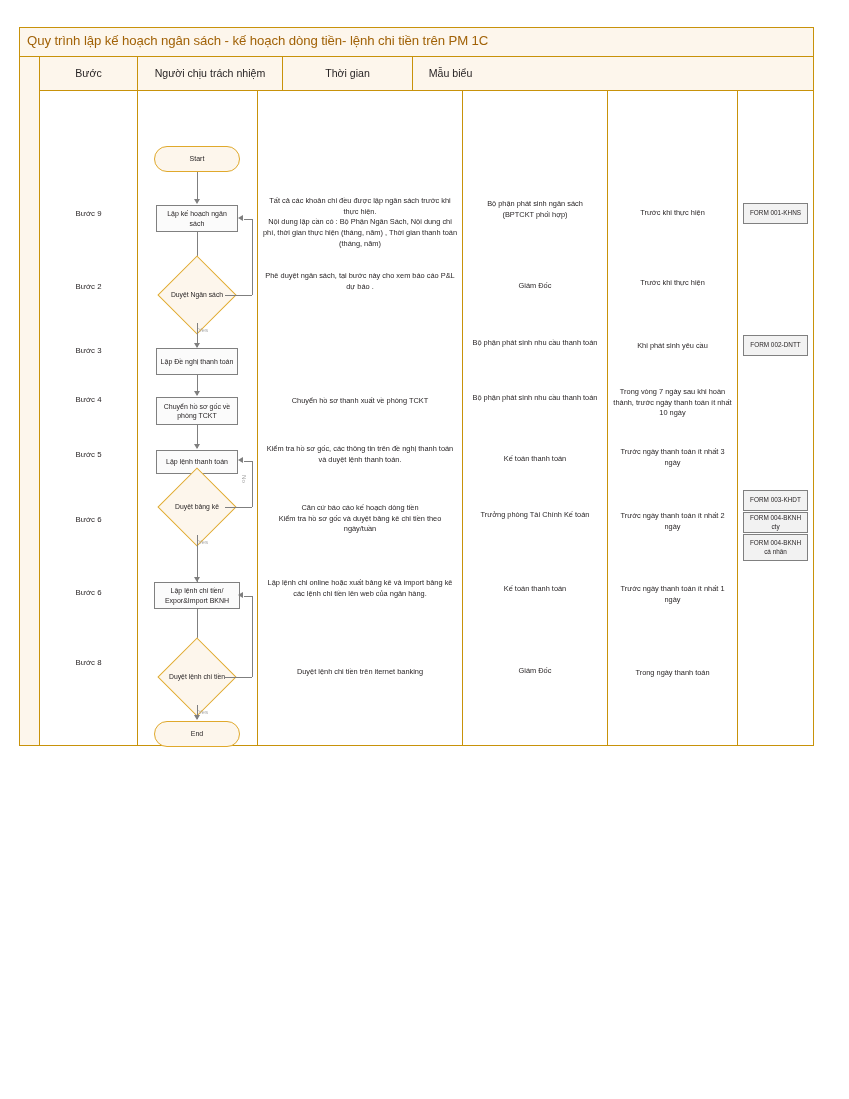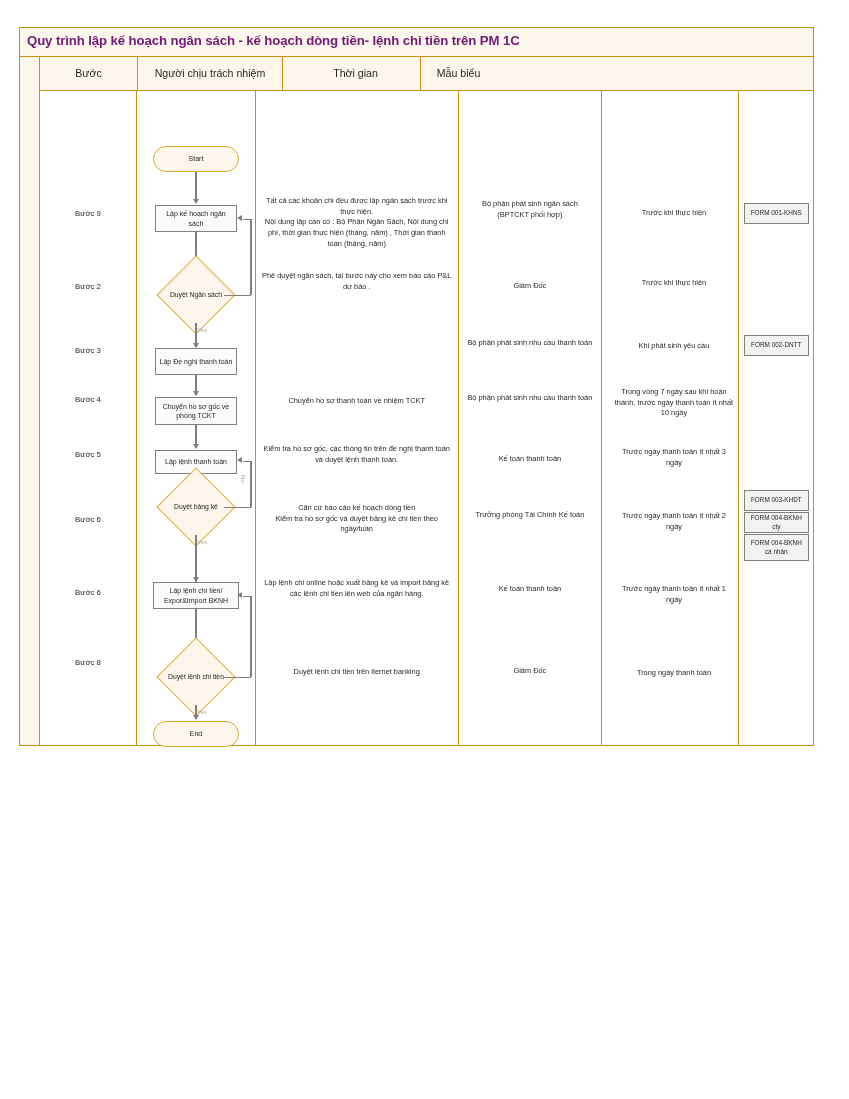--- a/index.html
+++ b/index.html
@@ -33,24 +33,23 @@
     left: 0; top: 0;
     width: 793px;
     height: 29px;
     background: #fdf6ec;
     border-bottom: 1.4px solid #c8920a;
   }
   #title-text {
     position: absolute;
     left: 7px; top: 5px;
     font-size: 13.2px;
-    color: #701a75;
+    color: #a16207;
     white-space: nowrap;
     letter-spacing: -0.1px;
-    font-weight: bold;
   }
 
   
   #left-strip {
     position: absolute;
     left: 0; top: 29px;
     width: 20px;
     height: 688px;
     background: #fdf6ec;
     border-right: 1.4px solid #c8920a;
@@ -92,21 +91,21 @@
     position: relative;
     border-right: 1.4px solid #c8920a;
   }
   .bcol:last-child { border-right: none; }
 
   
   .col-buoc   { width: 98px;  }
   .col-luudo  { width: 120px; }
   .col-dien   { width: 205px; }
   .col-nguoi  { width: 145px; }
-  .col-thoi   { width: 130px; margin-left: 8px; }
+  .col-thoi   { width: 130px; }
   .col-mau    { width: 75px;  }
 
   
   .tblock {
     position: absolute;
     text-align: center;
     font-size: 7.4px;
     color: #231f20;
     line-height: 1.45;
     left: 4px;
@@ -304,21 +303,21 @@
         <div class="vline" style="left:58.5px; top:614px; height:14px;"></div>
         <div class="arrow-down" style="left:55.6px; top:624px;"></div>
 
         <div class="node terminator" style="left:16px; top:630px; width:86px; height:26px;">End</div>
       </div>
 
       <div class="bcol col-dien">
         <div class="tblock" style="top:180px; white-space:pre-line">Phê duyệt ngân sách, tại bước này cho xem báo cáo P&amp;L dự báo .</div>
         <div class="tblock" style="top:105px; white-space:pre-line">Tất cả các khoản chi đều được lập ngân sách trước khi thực hiện.
 Nội dung lập cần có : Bộ Phận Ngân Sách, Nội dung chi phí, thời gian thực hiện (tháng, năm) , Thời gian thanh toán (tháng, năm)</div>
-        <div class="tblock" style="top:305px; white-space:pre-line">Chuyển hồ sơ thanh toán về nhiệm TCKT</div>
+        <div class="tblock" style="top:305px; white-space:pre-line">Chuyển hồ sơ thanh xuất về phòng TCKT</div>
         <div class="tblock" style="top:353px; white-space:pre-line">Kiểm tra hồ sơ gốc, các thông tin trên đề nghị thanh toán và duyệt lệnh thanh toán.</div>
         <div class="tblock" style="top:412px; white-space:pre-line">Căn cứ báo cáo kế hoạch dòng tiền
 Kiểm tra hồ sơ gốc và duyệt bảng kê chi tiền theo ngày/tuần</div>
         <div class="tblock" style="top:487px; white-space:pre-line">Lập lệnh chi online hoặc xuất bảng kê và import bảng kê các lệnh chi tiền lên web của ngân hàng.</div>
         <div class="tblock" style="top:576px; white-space:pre-line">Duyệt lệnh chi tiền trên iternet banking</div>
       </div>
 
       <div class="bcol col-nguoi">
         <div class="tblock" style="top:108px; white-space:pre-line">Bộ phận phát sinh ngân sách
 (BPTCKT phối hợp)</div>

